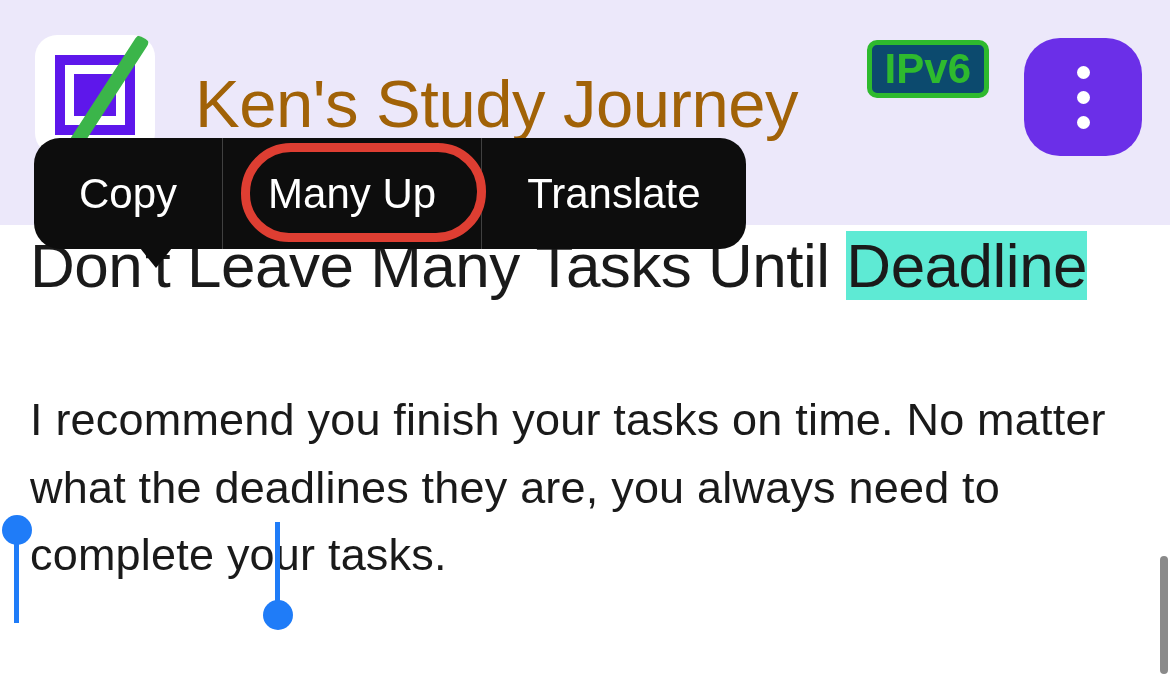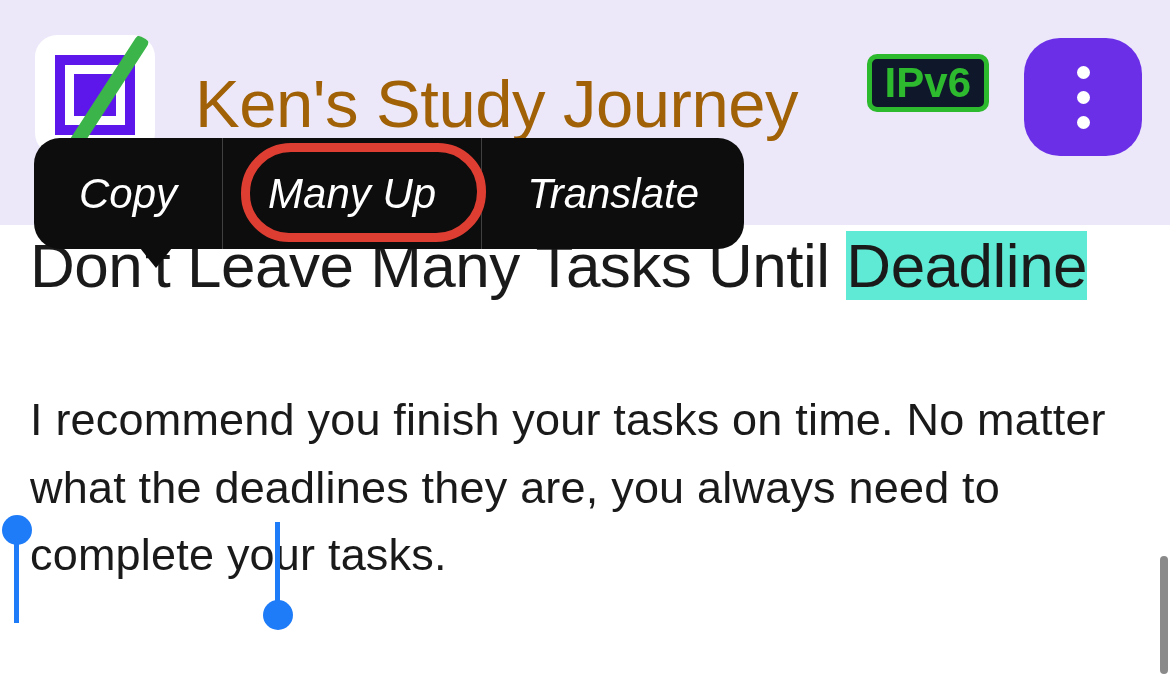--- a/index.html
+++ b/index.html
@@ -69,28 +69,28 @@
       color: #a16207;
       font-size: 67px;
       font-weight: 400;
       margin-left: 40px;
       margin-top: 30px;
       letter-spacing: -0.5px;
     }
     .ipv6-badge {
       position: absolute;
       right: 181px;
-      top: 54px;
+      top: 40px;
       border: 5px solid #2EBA2E;
       color: #2EBA2E;
       font-size: 42px;
       font-weight: 600;
       padding: 0px 13px;
       border-radius: 10px;
-      background: #0f172a;
+      background: #0c4a6e;
     }
     .menu-button {
       position: absolute;
       right: 28px;
       top: 38px;
       width: 118px;
       height: 118px;
       background: #6B2FE8;
       border-radius: 36px;
       display: flex;
@@ -120,21 +120,20 @@
     }
     .context-menu-item {
       color: #ffffff;
       font-size: 42px;
       font-weight: 400;
       padding: 0 45px;
       display: flex;
       align-items: center;
       border-right: 1px solid #404040;
       position: relative;
-      font-style: italic;
     }
     .context-menu-item:last-child {
       border-right: none;
     }
     .context-pointer {
       position: absolute;
       left: 140px;
       top: 248px;
       width: 0;
       height: 0;

